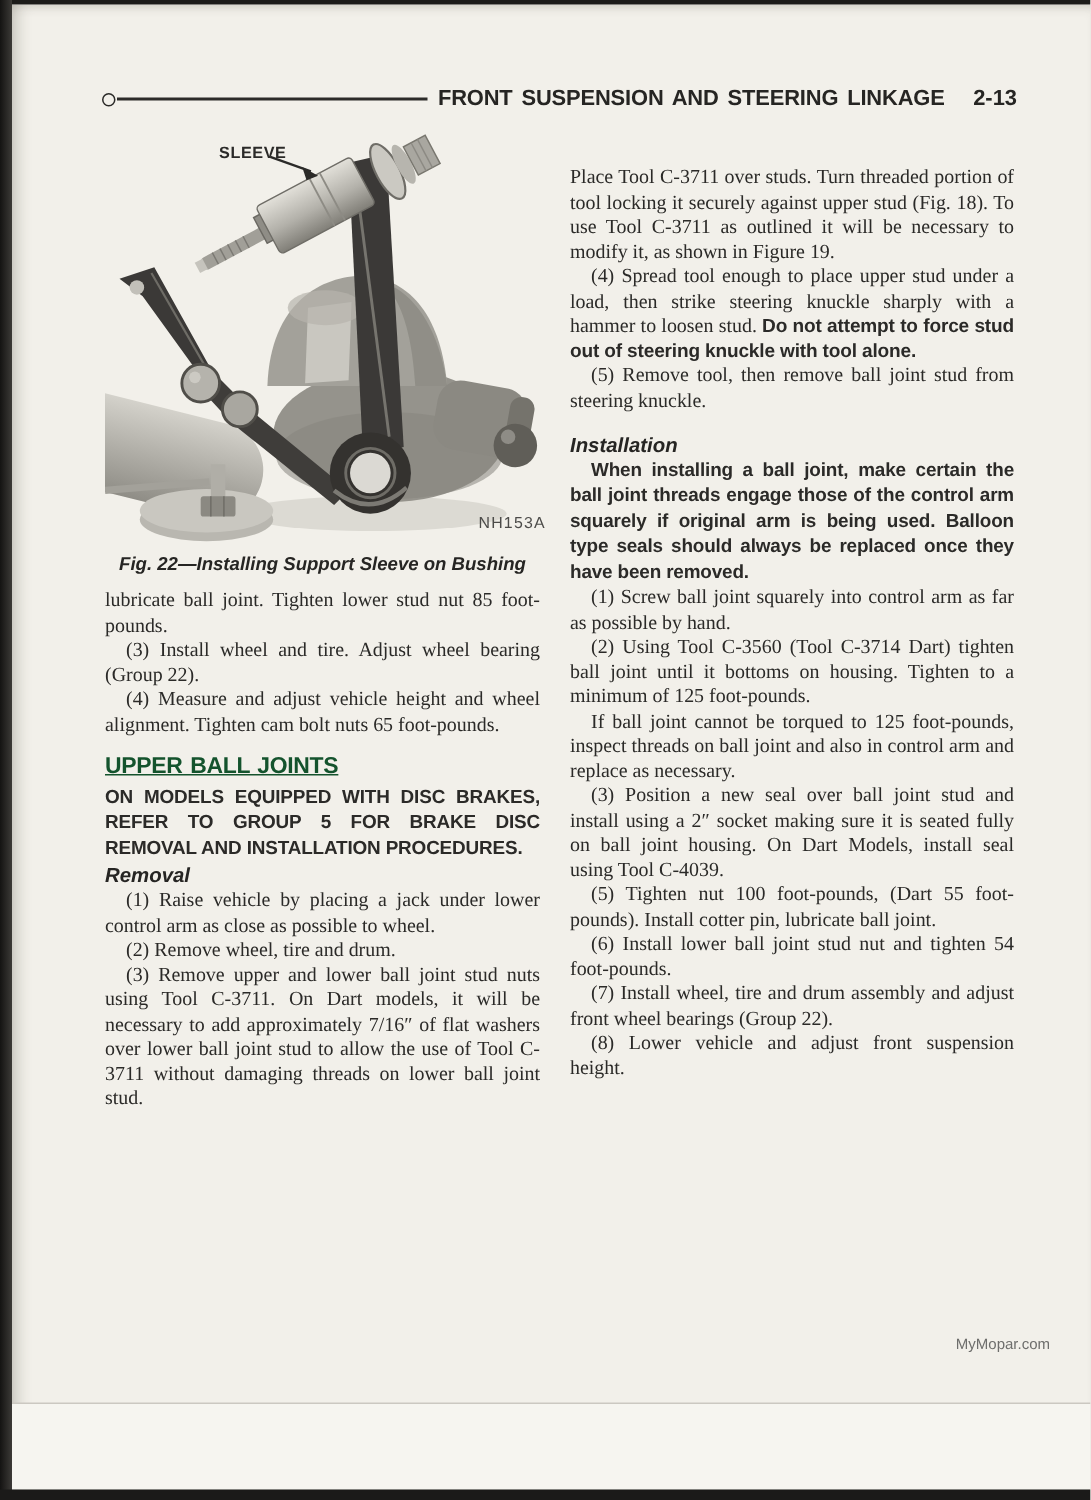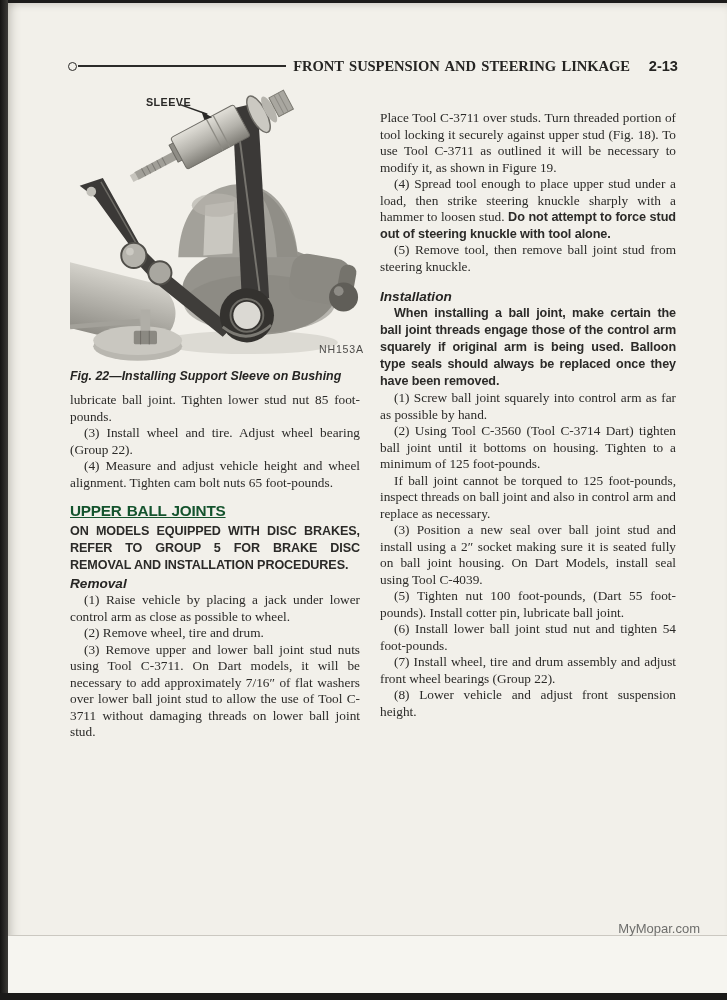--- a/index.html
+++ b/index.html
@@ -23,21 +23,21 @@
   .below-fold{position:absolute;left:0;top:933px;width:100%;bottom:0;background:#f6f5f0;}
 
   
   .header{
     position:absolute;left:60px;top:53px;width:610px;height:20px;
     display:flex;align-items:center;
   }
   .ring{width:7px;height:7px;border:1.6px solid #2b2a28;border-radius:50%;background:transparent;flex:0 0 auto;}
   .rule{flex:1 1 auto;height:2px;background:#2c2b29;margin-left:1px;}
   .title{
-    margin:0 0 0 7px;font-family:Liberation Serif, serif;font-weight:bold;
+    margin:0 0 0 7px;font-family:Liberation Sans, sans-serif;font-weight:bold;
     font-size:14.6px;letter-spacing:-.1px;word-spacing:2px;color:#262523;white-space:nowrap;
   }
   .pagenum{margin-left:19px;font-family:"Liberation Sans",sans-serif;font-weight:bold;font-size:14.6px;color:#262523;}
 
   
   .content{position:absolute;left:62px;top:80px;width:606px;display:flex;gap:20px;color:#2b2a28;}
   .col{flex:0 0 auto;}
   .col-left{width:290px;}
   .col-right{width:296px;margin-top:27px;}
 
@@ -68,28 +68,28 @@
   .callout{
     position:absolute;left:76px;top:13px;
     font-family:"Liberation Sans",sans-serif;font-weight:bold;font-size:10.8px;
     letter-spacing:.4px;color:#2b2a28;
   }
   .photocode{
     position:absolute;left:249px;top:260px;
     font-family:"Liberation Sans",sans-serif;font-size:10.6px;letter-spacing:.8px;color:#4c4b49;
   }
   .caption{
-    margin:3px 0 9px 0;
+    margin:3px 0 9px 0;text-align:center;
     font-family:"Liberation Sans",sans-serif;font-weight:bold;font-style:italic;
     font-size:12.4px;color:#262523;
   }
 
   .watermark{
     position:absolute;right:27px;top:888px;
-    font-family:"Liberation Sans",sans-serif;font-size:13px;color:#6e6e6c;margin-top:30px;
+    font-family:"Liberation Sans",sans-serif;font-size:10px;color:#6e6e6c;
   }
 </style>
 </head>
 <body>
 
 <div class="scan">
   <div class="edge-top"></div>
   <div class="paper">
     <div class="below-fold"></div>
     <div class="page-fold-line"></div>

